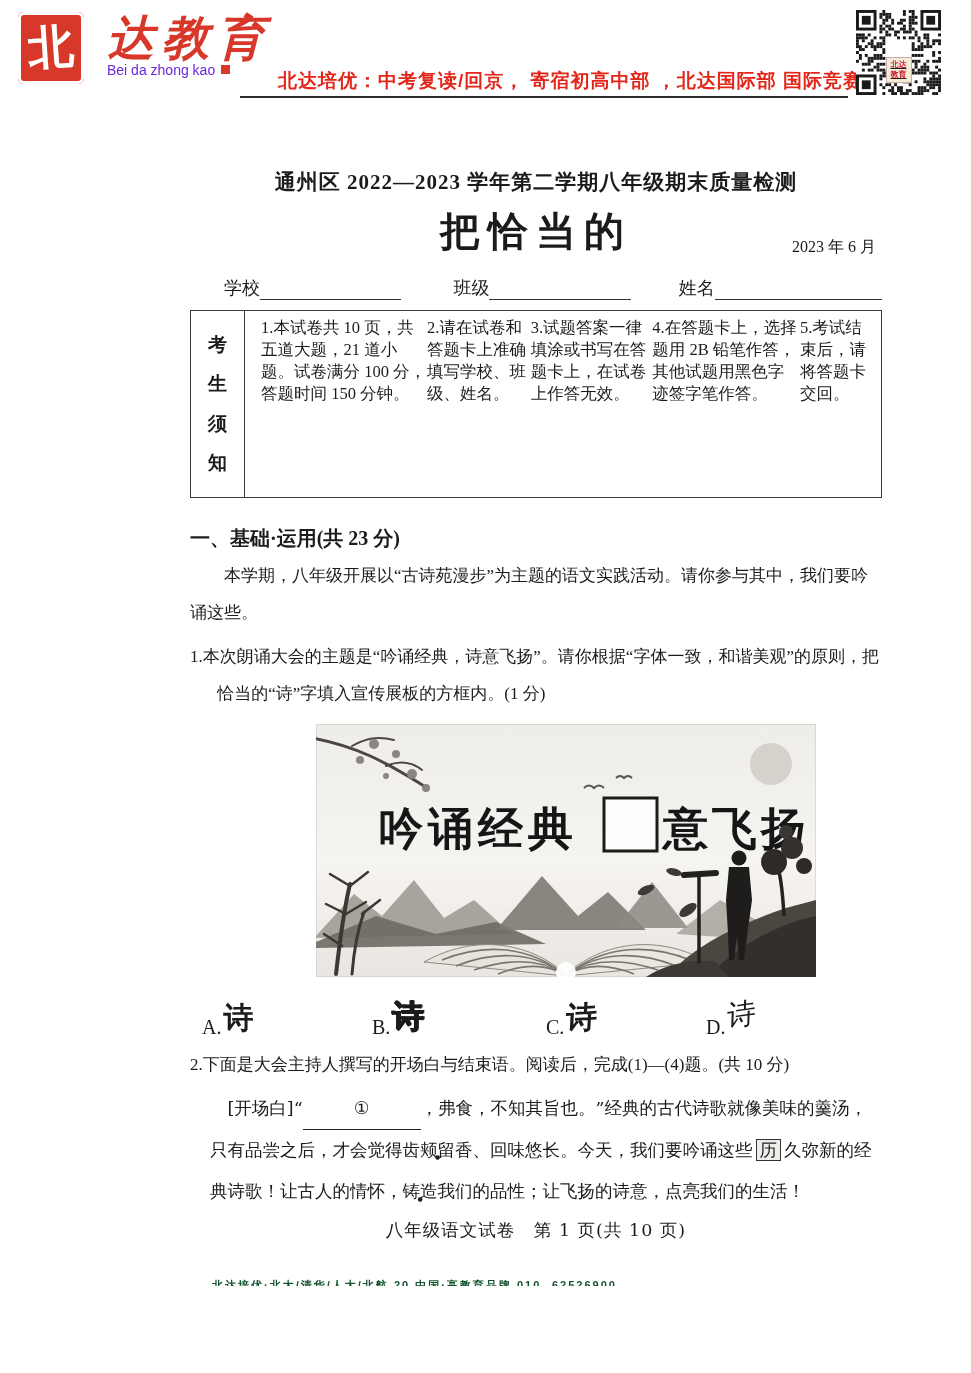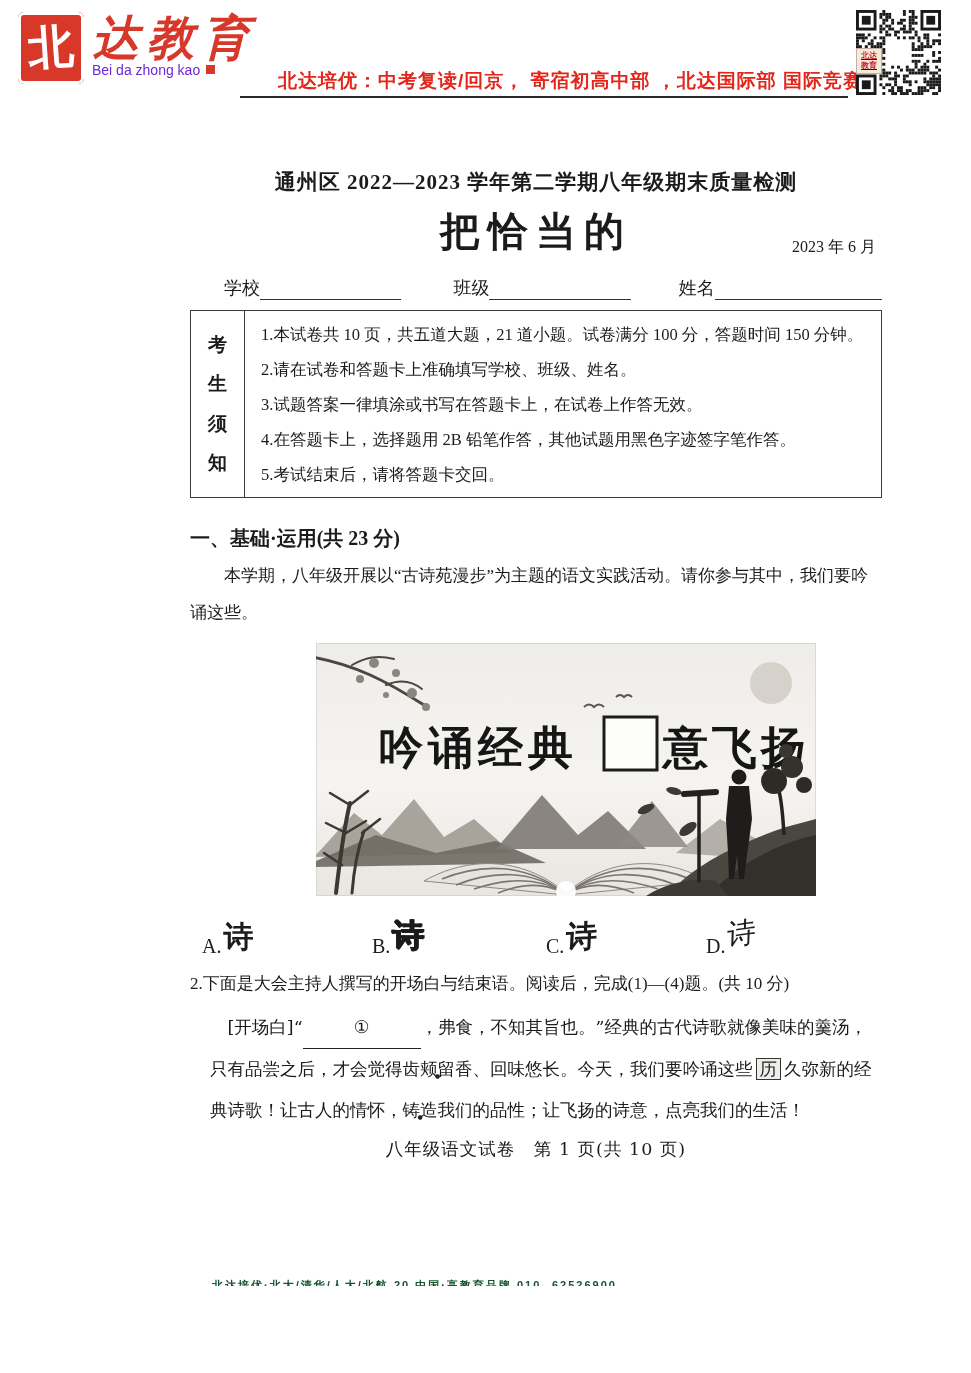--- a/index.html
+++ b/index.html
@@ -11,30 +11,30 @@
   }
   
   .header { position:absolute; top:10px; left:18px; right:18px; height:100px; }
   .logo { position:absolute; left:0; top:2px; display:flex; align-items:flex-start; }
   .seal {
     width:66px; height:72px; background:#d8382a; border-radius:6px;
     box-shadow:0 0 0 3px #fff inset, 0 0 0 5px #d8382a inset;
     display:flex; align-items:center; justify-content:center;
   }
   .seal-char { color:#fff; font-size:46px; font-weight:bold; font-family:"DejaVu Serif", serif; transform:rotate(-4deg); }
-  .brand-wrap { margin-left:8px; }
+  .brand-wrap { margin-left:23px; }
   .brand-text { color:#d8382a; font-size:47px; font-weight:bold; font-style:italic; letter-spacing:8px; line-height:1.1; font-family:"DejaVu Serif", serif; }
   .brand-sub { color:#6d28d9; font-size:14px; font-family:"Liberation Sans", sans-serif; margin-top:-2px; display:flex; align-items:center; gap:6px;}
   .red-sq { width:9px; height:9px; background:#d8382a; display:inline-block; }
   .tagline { position:absolute; left:260px; top:58px; color:#e3261a; font-weight:bold; font-size:19px; font-family:"Liberation Sans", sans-serif; letter-spacing:1px; }
   .header-rule { position:absolute; left:222px; top:86px; width:608px; height:2px; background:#2a2a2a; }
   .qr-box { position:absolute; right:12px; top:0; width:85px; height:85px; }
   .qr-center {
-    position:absolute; right:12px; top:8px; width:85px; height:85px;
-    display:flex; align-items:center; pointer-events:none;text-decoration:underline;
+    position:absolute; right:12px; top:17px; width:85px; height:85px;
+    display:flex; align-items:center; justify-content:center; pointer-events:none;text-decoration:underline;
   }
   .qr-center-inner {
     width:26px; height:26px; background:#f2ecd8; border:1px solid #caa;
     display:flex; flex-direction:column; align-items:center; justify-content:center;
     color:#c23; font-size:8px; line-height:1.15; font-weight:bold;
   }
   
   .content { position:absolute; left:190px; top:168px; width:692px; }
   .exam-title { text-align:center; font-size:21px; font-weight:bold; letter-spacing:1px; }
   .subject-row { position:relative; margin-top:8px; height:56px; }
@@ -45,21 +45,21 @@
   .field-line { display:inline-block; border-bottom:1.6px solid #333; height:20px; }
   .fl-1 { width:142px; margin-right:52px; }
   .fl-2 { width:142px; margin-right:48px; }
   .fl-3 { width:168px; }
   
   .notice-box { margin-top:10px; border:1.8px solid #3a3a3a; display:flex; height:188px; }
   .notice-side {
     width:54px; border-right:1.8px solid #3a3a3a; display:flex; flex-direction:column;
     align-items:center; justify-content:space-around; padding:14px 0; font-size:19px; font-weight:bold;
   }
-  .notice-items { flex:1; padding:6px 14px 4px 16px; display:flex; flex-direction:column; justify-content:space-around; }
+  .notice-items { flex:1; padding:6px 14px 4px 16px; display:flex; justify-content:space-around; }
   .notice-item { font-size:16.5px; }
   
   .sec-heading { margin-top:27px; font-size:20px; font-weight:bold; }
   .intro { margin-top:6px; font-size:17px; line-height:2.15; text-indent:2em; }
   .activity { margin-top:2px; font-size:18px; font-weight:bold; }
   .q-text { margin-top:8px; font-size:17px; line-height:2.15; padding-left:1.6em; text-indent:-1.6em; }
   
   .banner-wrap { margin:12px auto 0 auto; width:440px; }
   
   .options-row { position:relative; height:48px; margin-top:10px; }
@@ -421,20 +421,21 @@
         <div class="notice-item">1.本试卷共 10 页，共五道大题，21 道小题。试卷满分 100 分，答题时间 150 分钟。</div>
         <div class="notice-item">2.请在试卷和答题卡上准确填写学校、班级、姓名。</div>
         <div class="notice-item">3.试题答案一律填涂或书写在答题卡上，在试卷上作答无效。</div>
         <div class="notice-item">4.在答题卡上，选择题用 2B 铅笔作答，其他试题用黑色字迹签字笔作答。</div>
         <div class="notice-item">5.考试结束后，请将答题卡交回。</div>
       </div>
     </div>
 
     <div class="sec-heading">一、基础·运用(共 23 分)</div>
     <div class="intro">本学期，八年级开展以“古诗苑漫步”为主题的语文实践活动。请你参与其中，我们要吟诵这些。</div>
+    <div class="q-text">1.本次朗诵大会的主题是“吟诵经典，诗意飞扬”。请你根据“字体一致，和谐美观”的原则，把恰当的“诗”字填入宣传展板的方框内。(1 分)</div>
 
     <div class="banner-wrap">
       <svg viewBox="0 0 500 253" width="500" height="253">
         <defs>
           <linearGradient id="sky" x1="0" y1="0" x2="0" y2="1">
             <stop offset="0" stop-color="#efedea"></stop>
               <stop offset="0.55" stop-color="#f6f4f1"></stop>
               <stop offset="1" stop-color="#e9e6e1"></stop>
           </linearGradient>
         </defs>

